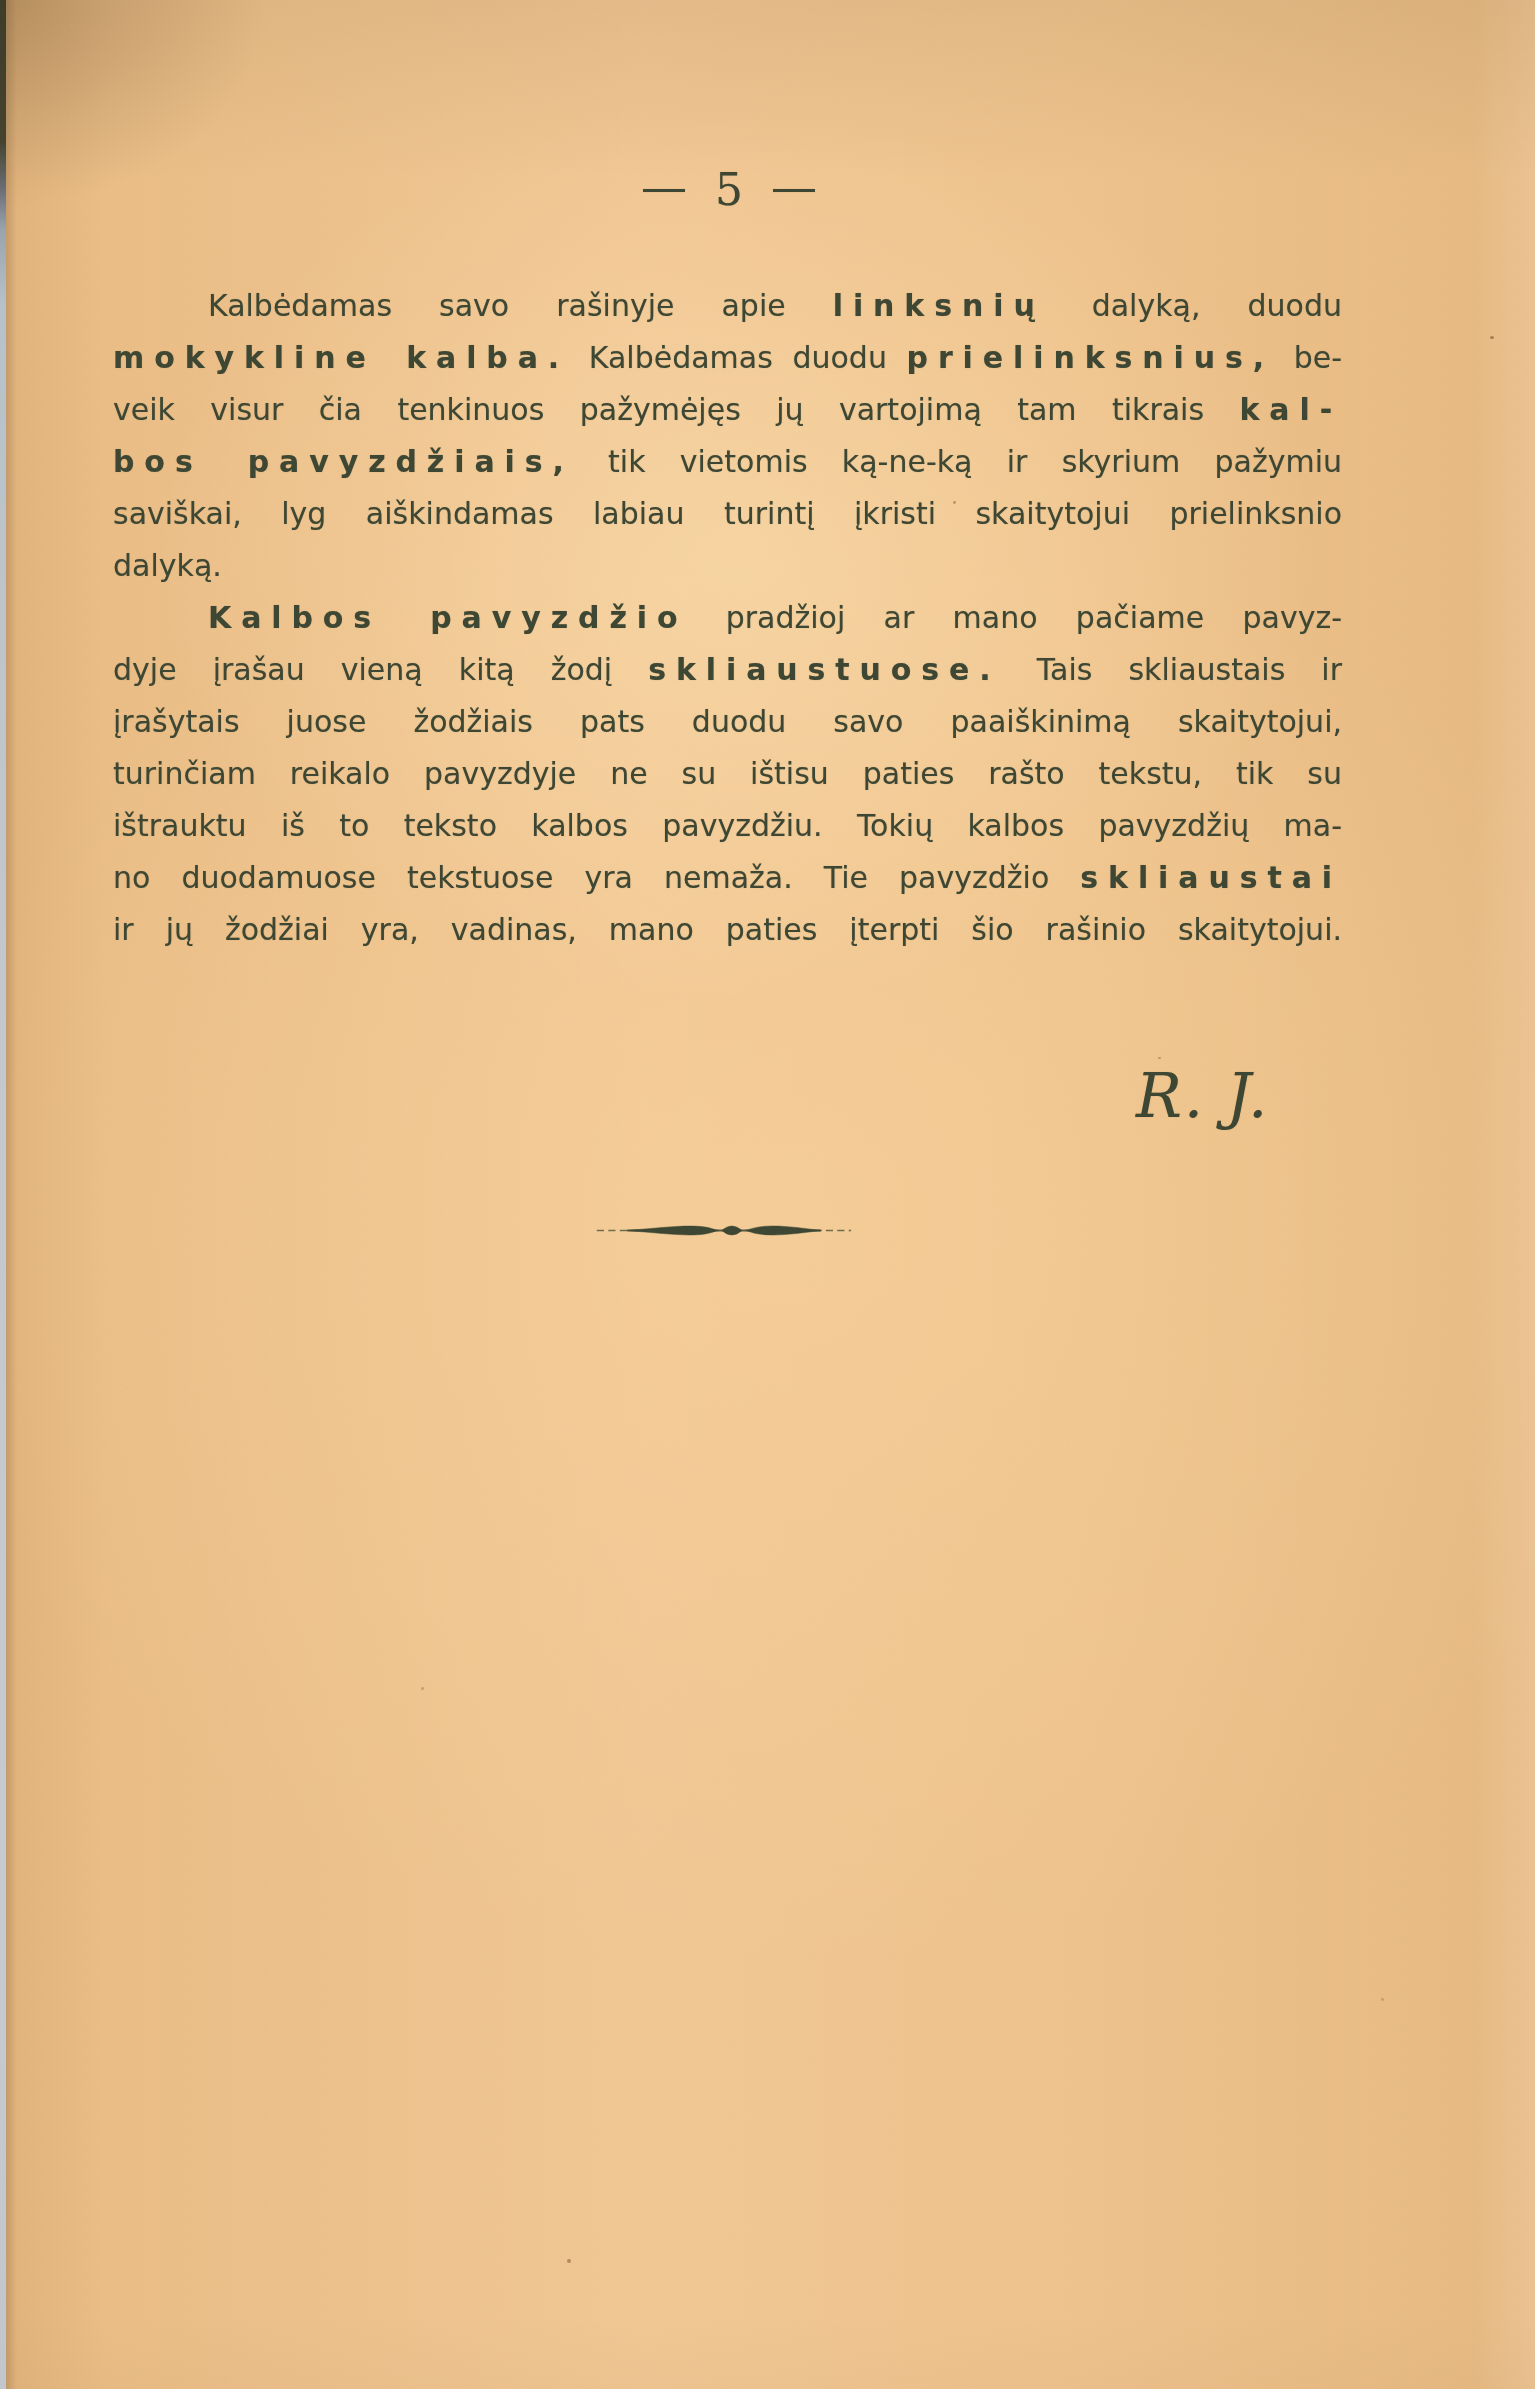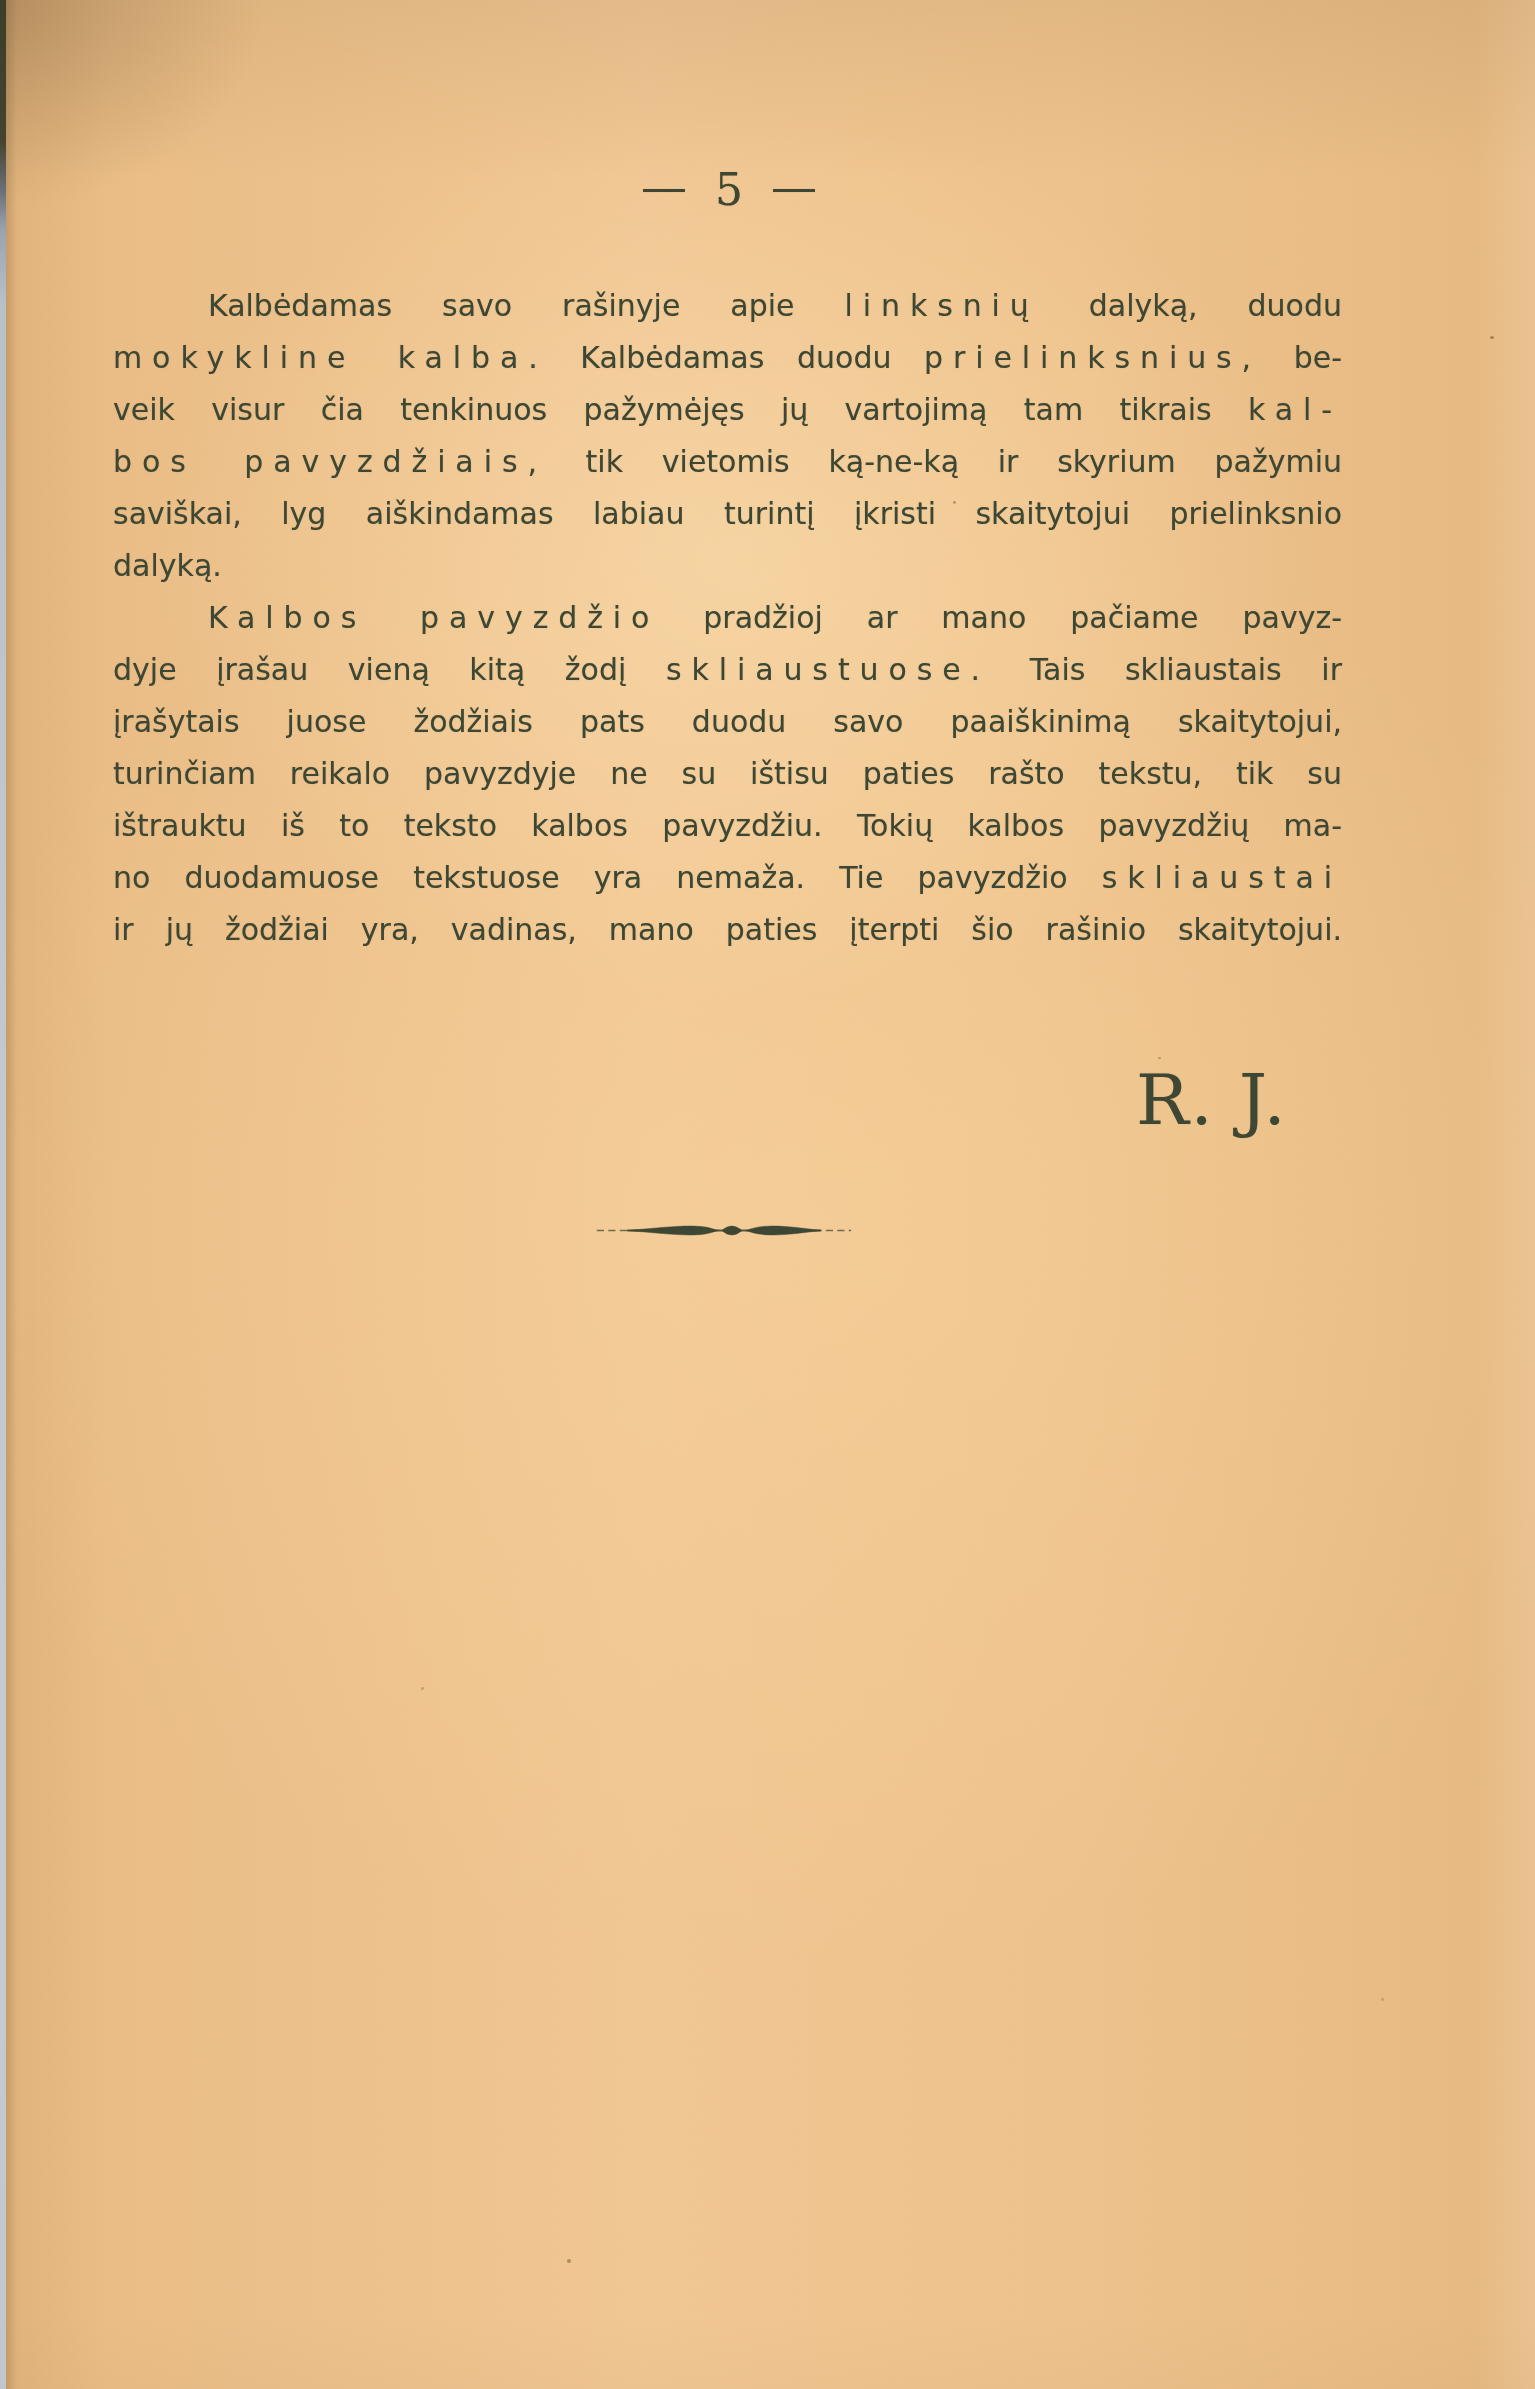--- a/index.html
+++ b/index.html
@@ -56,27 +56,27 @@
   .text-block{
     position:absolute; left:113px; top:280px; width:1229px;
     font-size:30px; line-height:52px;
   }
   .line{
     text-align:justify; text-align-last:justify; text-justify:inter-word;
     white-space:normal; height:52px; overflow:visible;
   }
   .line.indent{ text-indent:95px; }
   .line.short{ text-align-last:left; }
-  .sp{ letter-spacing:.33em; }
+  .sp{ letter-spacing:.33em;font-weight:bold; }
 
   
   .signature{
     position:absolute; left:1136px; top:1065px;
     font-family:"DejaVu Serif","Liberation Serif",serif;
-    font-size:70px; line-height:1; letter-spacing:1.9px;
+    font-style:italic; font-size:61px; line-height:1; letter-spacing:1.9px;
   }
 
   
   .divider{ position:absolute; left:594px; top:1218px; width:260px; height:25px; }
   .divider svg{ display:block; width:100%; height:100%; }
   .divider path, .divider line{ fill:#3e4733; stroke:#3e4733; }
 
   
   .speck{ position:absolute; border-radius:50%; pointer-events:none; }
 </style>

